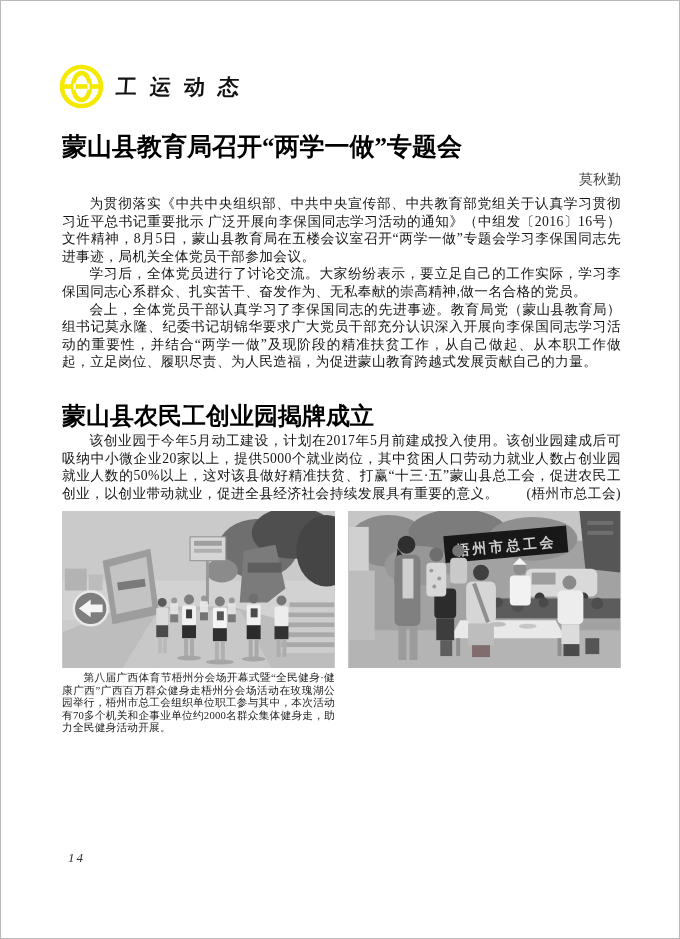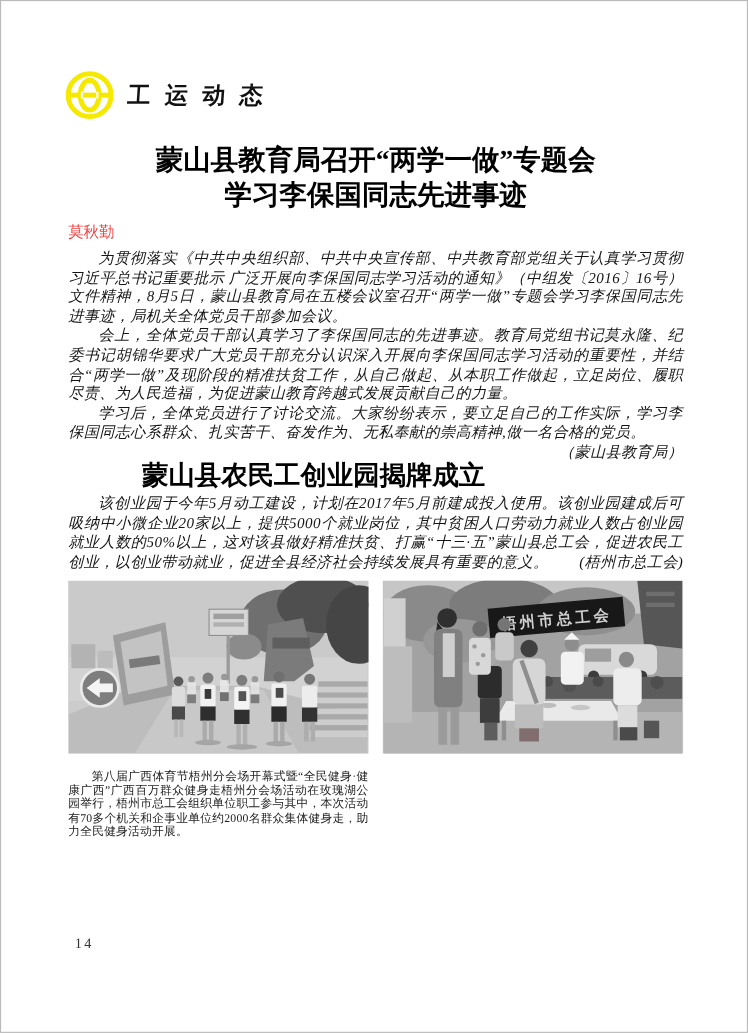--- a/index.html
+++ b/index.html
@@ -15,41 +15,41 @@
   
   .masthead{position:absolute;left:58px;top:63px;display:flex;align-items:center;}
   .masthead .logo{width:45px;height:45px;display:block;}
   .masthead .mast-title{
     margin-left:12px;font-size:21px;font-weight:bold;letter-spacing:13px;
     color:#111;transform:skewX(-4deg);
   }
   
   .content{position:absolute;left:61px;top:130px;width:559px;}
   .art-title{
-    text-align:center;font-weight:bold;font-size:25px;line-height:31px;color:#000;
+    font-weight:bold;font-size:25px;line-height:31px;color:#000;
     margin:0;
   }
-  .art-author{text-align:left;font-size:14px;margin:9px 0 6px 0;color:#ef4444;}
+  .art-author{text-align:right;font-size:14px;margin:9px 0 6px 0;color:#404040;}
   .body-text p{
     margin:0;font-size:13.7px;line-height:17.6px;text-align:justify;
-    text-indent:2em;color:#151515;letter-spacing:0.4px;font-style:italic;
+    text-indent:2em;color:#151515;letter-spacing:0.4px;
   }
   .attribution{float:right;text-indent:0;}
-  .art2{margin-top:16px;}
+  .art2{margin-top:30px;}
   .art2 .art-title{font-size:24px;}
   
   .photo-row{display:flex;gap:13px;margin-top:9px;}
   .photo-col{width:273px;}
   .photo-frame{width:273px;height:157px;display:block;background:#cccccc;}
   .caption{
-    margin-top:15px;font-size:10.7px;line-height:12.4px;text-align:justify;
+    margin-top:3px;font-size:10.7px;line-height:12.4px;text-align:justify;
     text-indent:2em;color:#222;letter-spacing:0.2px;
   }
   .credit{float:right;text-indent:0;}
-  .page-number{position:absolute;left:67px;top:849px;font-size:13px;letter-spacing:2px;color:#333;}
+  .page-number{position:absolute;left:67px;top:849px;font-size:13px;letter-spacing:2px;color:#333;font-style:italic;}
 </style>
 </head>
 <body>
 
 <div class="page">
 
   <div class="masthead">
     <svg class="logo" viewBox="0 0 45 45">
       <circle cx="22.5" cy="22.5" r="19.5" fill="none" stroke="#f6e900" stroke-width="4.5"></circle>
       <ellipse cx="22.5" cy="22.5" rx="8.5" ry="13.5" fill="none" stroke="#f6e900" stroke-width="4.5"></ellipse>
@@ -58,27 +58,26 @@
       <rect x="28.5" y="19.4" width="2" height="6.2" fill="#ffffff"></rect>
     </svg>
     <span class="mast-title">工运动态</span>
   </div>
 
   <div class="content">
 
     <div>
       <h1 class="art-title">
         <span>蒙山县教育局召开“两学一做”专题会</span><br>
-        <span>学习李保国同志先进事迹</span>
       </h1>
       <div class="art-author">莫秋勤</div>
       <div class="body-text">
         <p>为贯彻落实《中共中央组织部、中共中央宣传部、中共教育部党组关于认真学习贯彻习近平总书记重要批示 广泛开展向李保国同志学习活动的通知》（中组发〔2016〕16号）文件精神，8月5日，蒙山县教育局在五楼会议室召开“两学一做”专题会学习李保国同志先进事迹，局机关全体党员干部参加会议。</p>
+        <p><span>学习后，全体党员进行了讨论交流。大家纷纷表示，要立足自己的工作实际，学习李保国同志心系群众、扎实苦干、奋发作为、无私奉献的崇高精神,做一名合格的党员。</span><span class="attribution">（蒙山县教育局）</span></p>
         <p>会上，全体党员干部认真学习了李保国同志的先进事迹。教育局党组书记莫永隆、纪委书记胡锦华要求广大党员干部充分认识深入开展向李保国同志学习活动的重要性，并结合“两学一做”及现阶段的精准扶贫工作，从自己做起、从本职工作做起，立足岗位、履职尽责、为人民造福，为促进蒙山教育跨越式发展贡献自己的力量。</p>
-        <p><span>学习后，全体党员进行了讨论交流。大家纷纷表示，要立足自己的工作实际，学习李保国同志心系群众、扎实苦干、奋发作为、无私奉献的崇高精神,做一名合格的党员。</span><span class="attribution">（蒙山县教育局）</span></p>
       </div>
     </div>
 
     <div class="art2">
       <h1 class="art-title">蒙山县农民工创业园揭牌成立</h1>
       <div class="body-text">
         <p><span>该创业园于今年5月动工建设，计划在2017年5月前建成投入使用。该创业园建成后可吸纳中小微企业20家以上，提供5000个就业岗位，其中贫困人口劳动力就业人数占创业园就业人数的50%以上，这对该县做好精准扶贫、打赢“十三·五”蒙山县总工会，促进农民工创业，以创业带动就业，促进全县经济社会持续发展具有重要的意义。</span><span class="attribution">(梧州市总工会)</span></p>
       </div>
     </div>
 

